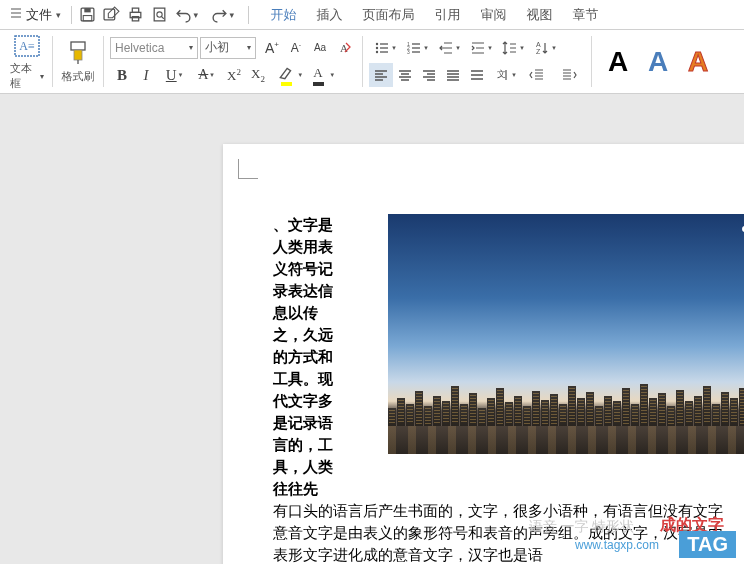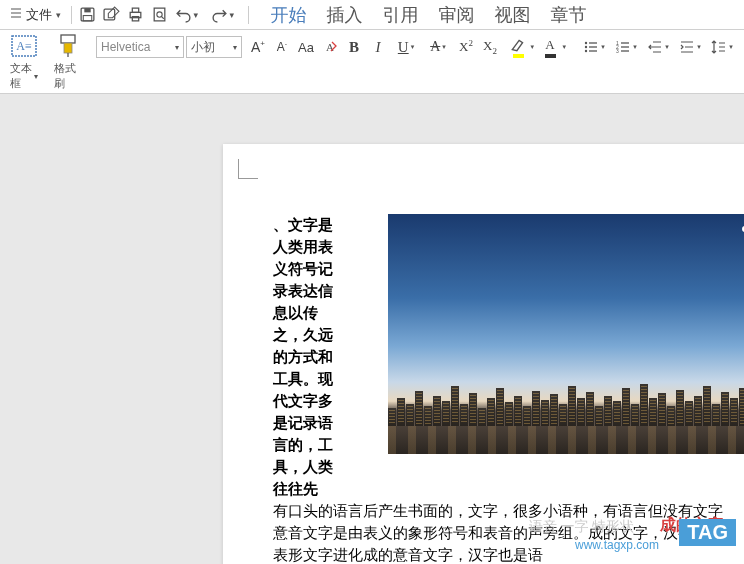--- a/index.html
+++ b/index.html
@@ -7,32 +7,32 @@
 
 .topbar { height: 30px; border-bottom: 1px solid #d0d0d0; display: flex; align-items: center; padding: 0 4px; background: #fff; }
 .topbar .menu-btn { display: flex; align-items: center; padding: 0 6px; height: 100%; cursor: pointer; font-size: 13px; color: #333; }
 .topbar .menu-btn .hamburger { display: inline-block; margin-right: 4px; }
 .topbar .menu-btn .drop { margin-left: 4px; font-size: 9px; color: #555; }
 .topbar .sep { width: 1px; height: 18px; background: #ccc; margin: 0 4px; }
 .topbar .qat-icon { display: flex; align-items: center; justify-content: center; width: 24px; height: 24px; color: #555; cursor: pointer; }
 .topbar .qat-icon svg { width: 17px; height: 17px; }
 .topbar .qat-drop { width: 10px; font-size: 9px; color: #555; margin-left: -2px; margin-right: 4px; }
 .tabs { display: flex; align-items: center; margin-left: 8px; height: 100%; }
-.tab { padding: 0 10px; height: 100%; display: flex; align-items: center; font-size: 18px; color: #555; cursor: pointer; }
+.tab { padding: 0 10px; height: 100%; display: flex; align-items: center; font-size: 13px; color: #555; cursor: pointer; }
 .tab.active { color: #4a7ebb; }
 
 .ribbon { height: 64px; border-bottom: 1px solid #d0d0d0; display: flex; align-items: stretch; padding: 2px 4px; background: #fff; }
 .ribbon-group { display: flex; flex-direction: column; align-items: center; justify-content: center; padding: 0 6px; }
 .ribbon-group.big { width: 46px; }
 .ribbon-group .big-icon { width: 28px; height: 28px; display: flex; align-items: center; justify-content: center; }
 .ribbon-group .label { font-size: 11px; color: #555; margin-top: 2px; display: flex; align-items: center; }
 .ribbon-group .label .drop { font-size: 8px; margin-left: 2px; }
 .ribbon .sep { width: 1px; background: #d8d8d8; margin: 4px 2px; }
 
-.ribbon-cols { display: flex; flex-direction: row; justify-content: space-around; padding: 2px 4px; }
+.ribbon-cols { display: flex; flex-direction: column; justify-content: space-around; padding: 2px 4px; }
 .ribbon-row { display: flex; align-items: center; height: 26px; }
 .font-combo { width: 88px; height: 22px; border: 1px solid #c0c0c0; display: flex; align-items: center; padding: 0 4px; font-size: 12px; color: #888; justify-content: space-between; margin-right: 2px; }
 .font-combo .drop { font-size: 8px; color: #555; }
 .size-combo { width: 56px; height: 22px; border: 1px solid #c0c0c0; display: flex; align-items: center; padding: 0 4px; font-size: 12px; color: #555; justify-content: space-between; margin-right: 4px; }
 .size-combo .drop { font-size: 8px; }
 
 .icon-btn { width: 24px; height: 24px; display: flex; align-items: center; justify-content: center; color: #444; cursor: pointer; position: relative; }
 .icon-btn.wide { width: 32px; }
 .icon-btn .drop { font-size: 7px; color: #555; margin-left: 2px; }
 .icon-btn svg { width: 16px; height: 16px; }
@@ -63,21 +63,21 @@
 .city { position: absolute; bottom: 28px; left: 0; right: 0; height: 45px; display: flex; align-items: flex-end; }
 .bld { width: 8px; background: linear-gradient(to bottom, #3a3530 0%, #2a2520 100%); margin-right: 1px; position: relative; }
 .bld::after { content: ''; position: absolute; left: 1px; right: 1px; top: 2px; bottom: 2px; background: repeating-linear-gradient(to bottom, rgba(255,200,100,0.3) 0 1px, transparent 1px 3px); }
 .water { position: absolute; bottom: 0; left: 0; right: 0; height: 28px; background: linear-gradient(to bottom, #4a4038 0%, #2a2520 100%); }
 .water::after { content: ''; position: absolute; inset: 0; background: repeating-linear-gradient(90deg, rgba(255,200,120,0.15) 0 8px, transparent 8px 20px); }
 
 .below-text { clear: both; font-size: 15px; line-height: 22px; }
 
 .watermark { position: absolute; right: 20px; bottom: 28px; font-size: 16px; color: #d84040; font-weight: bold; font-family: Arial; z-index: 10; }
 .watermark-sub { position: absolute; right: 85px; bottom: 12px; font-size: 12px; color: #4a9ed8; font-family: Arial; z-index: 10; }
-.tag-badge { position: absolute; right: 8px; bottom: 18px; background: #4a9ed8; color: #fff; font-size: 20px; font-weight: bold; padding: 2px 8px; font-family: Arial; z-index: 10; }
+.tag-badge { position: absolute; right: 8px; bottom: 6px; background: #4a9ed8; color: #fff; font-size: 20px; font-weight: bold; padding: 2px 8px; font-family: Arial; z-index: 10; }
 .faint-text { position: absolute; right: 110px; bottom: 28px; color: #ccc; font-size: 14px; font-family: SimSun; z-index: 5; }
 </style>
 </head>
 <body>
 
 <div class="topbar">
   <div class="menu-btn">
     <span class="hamburger">
       <svg width="12" height="12" viewBox="0 0 12 12">
           <path d="M1 2h10M1 6h10M1 10h10" stroke="#555" stroke-width="1.2"></path>
@@ -123,20 +123,21 @@
   <div class="qat-icon">
     <svg viewBox="0 0 16 16">
         <path d="M11 4l3 3-3 3M14 7H6a4 4 0 0 0 0 8" fill="none" stroke="#555" stroke-width="1.3"></path>
       </svg>
   </div>
   <span class="qat-drop">▾</span>
   <div class="sep"></div>
   <div class="tabs">
     <div class="tab active">开始</div>
     <div class="tab">插入</div>
+    <div class="tab">页面布局</div>
     <div class="tab">引用</div>
     <div class="tab">审阅</div>
     <div class="tab">视图</div>
     <div class="tab">章节</div>
   </div>
 </div>
 
 <div class="ribbon">
   <div class="ribbon-group big">
     <div class="big-icon">
@@ -174,21 +175,21 @@
         <span>小初</span>
         <span class="drop">▾</span>
       </div>
       <div class="icon-btn">
           <span style="font-size:14px;">A<sup style="font-size:8px;">+</sup></span>
         </div>
       <div class="icon-btn">
           <span style="font-size:12px;">A<sup style="font-size:7px;">-</sup></span>
         </div>
       <div class="icon-btn">
-          <span style="font-size:13px;">Aa</span>
+          <span style="font-size:10px;">Aa</span>
         </div>
       <div class="icon-btn">
         <svg viewBox="0 0 16 16">
             <text x="4" y="12" font-size="11" fill="#555" font-family="serif">A</text>
             <path d="M10 3l4 4-5 5" fill="none" stroke="#d84040" stroke-width="1.3"></path>
           </svg>
       </div>
     </div>
     <div class="ribbon-row">
       <div class="icon-btn">

